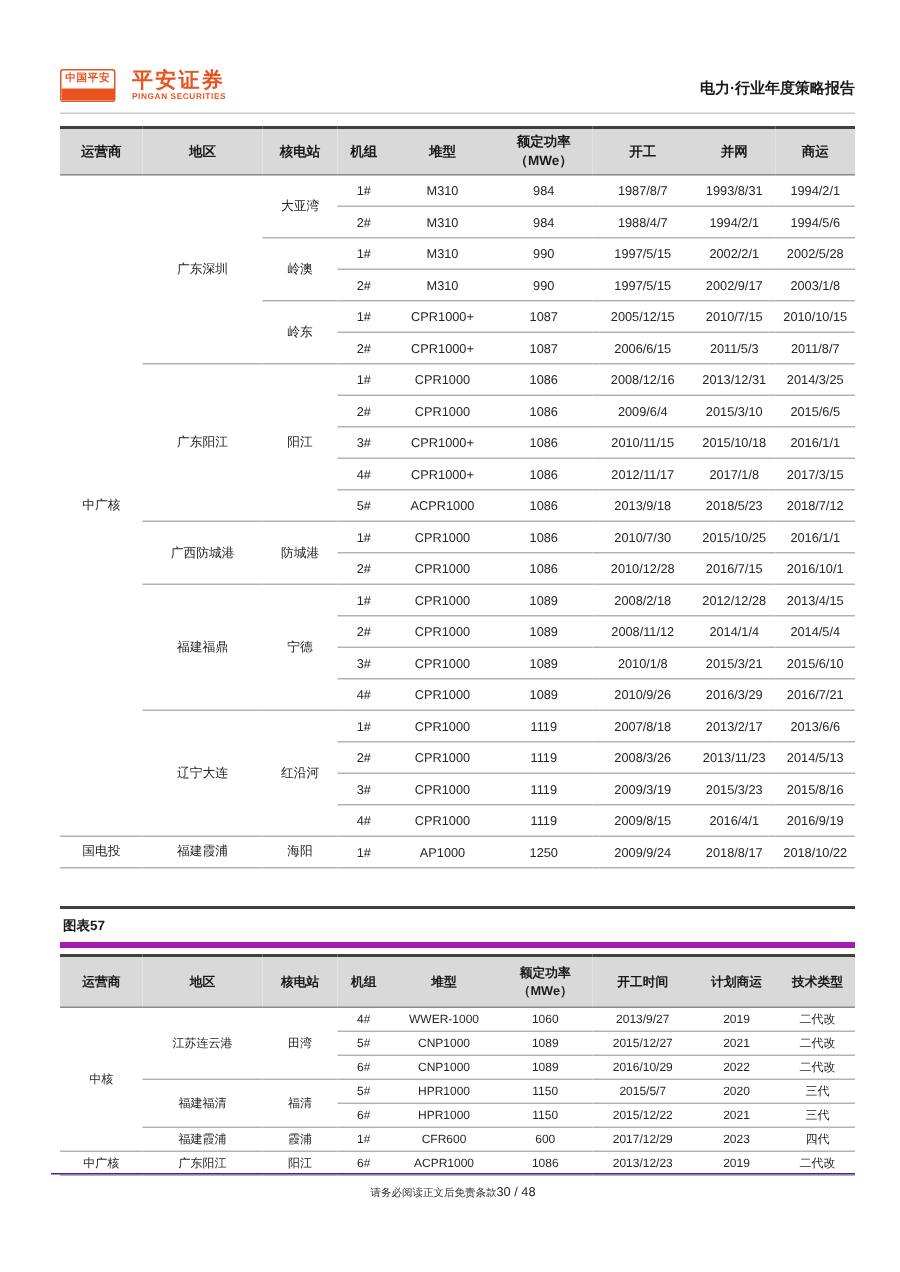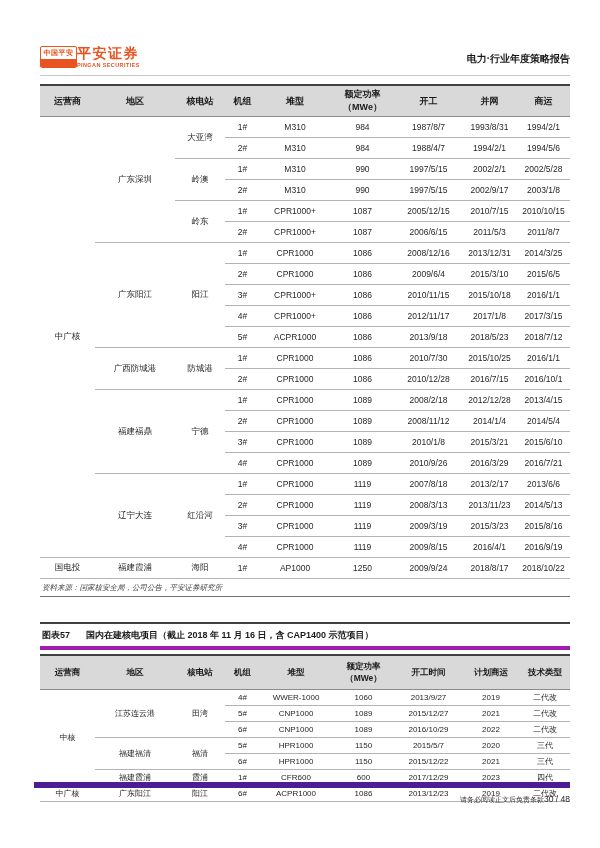--- a/index.html
+++ b/index.html
@@ -25,21 +25,21 @@
     border-radius:2px; overflow:hidden;
     display:flex; flex-direction:column;
     background:#fff; box-sizing:border-box;
   }
   .logo-cn {
     font-size:7px; font-weight:bold; color:var(--accent,#e8531f);
     text-align:center; line-height:12px; letter-spacing:0.5px;
     white-space:nowrap;
   }
   .logo-bar { flex:1; background:var(--accent,#e8531f); }
-  .brand { }
+  .brand { margin-left:11px; }
   .brand-name {
     font-size:14px; font-weight:bold; color:var(--accent,#e8531f);
     letter-spacing:1.5px; line-height:15px;
   }
   .brand-sub {
     font-size:5.5px; color:var(--accent,#e8531f);
     letter-spacing:0.4px; margin-top:1px; font-weight:bold;
   }
   .report-title {
     margin-left:auto; font-size:10px; font-weight:bold; color:#1a1a1a;
@@ -84,23 +84,23 @@
     border-bottom:4px solid #a21caf;
     padding:5px 2px 4px 2px;
     font-size:9px; font-weight:bold; color:#1a1a1a;
     display:flex;
   }
   .fig-label { margin-right:16px; white-space:nowrap; }
 
   
   .footer {
     position:absolute; left:34px; right:30px; top:782px;
-    border-top:6px solid #4c1d95;
+    border-top:1px solid #4c1d95;
     padding-top:6px;
-    display:flex; justify-content:flex-end; align-items:baseline;
+    display:flex; justify-content:center; align-items:baseline;
   }
   .disclaimer { font-size:7px; color:#333; }
   .page-num { font-size:8.5px; color:#262626; }
 </style>
 </head>
 <body>
 
 <div class="page">
   <div class="content">
 
@@ -297,21 +297,21 @@
             <td>CPR1000</td>
             <td>1119</td>
             <td>2007/8/18</td>
             <td>2013/2/17</td>
             <td>2013/6/6</td>
           </tr>
           <tr>
             <td>2#</td>
             <td>CPR1000</td>
             <td>1119</td>
-            <td>2008/3/13</td>
+            <td>2008/3/26</td>
             <td>2013/11/23</td>
             <td>2014/5/13</td>
           </tr>
           <tr>
             <td>3#</td>
             <td>CPR1000</td>
             <td>1119</td>
             <td>2009/3/19</td>
             <td>2015/3/23</td>
             <td>2015/8/16</td>
@@ -330,25 +330,23 @@
             <td>海阳</td>
             <td>1#</td>
             <td>AP1000</td>
             <td>1250</td>
             <td>2009/9/24</td>
             <td>2018/8/17</td>
             <td>2018/10/22</td>
           </tr>
         </tbody>
     </table>
-    <div class="src">资料来源：国家核安全局，公司公告，平安证券研究所</div>
 
     <div class="fig-title">
       <span class="fig-label">图表57</span>
-      <span>国内在建核电项目（截止 2018 年 11 月 16 日，含 CAP1400 示范项目）</span>
     </div>
 
     <table class="tbl t2">
       <colgroup>
         <col style="width:55px">
           <col style="width:80px">
           <col style="width:50px">
         <col style="width:35px">
           <col style="width:72px">
           <col style="width:63px">

